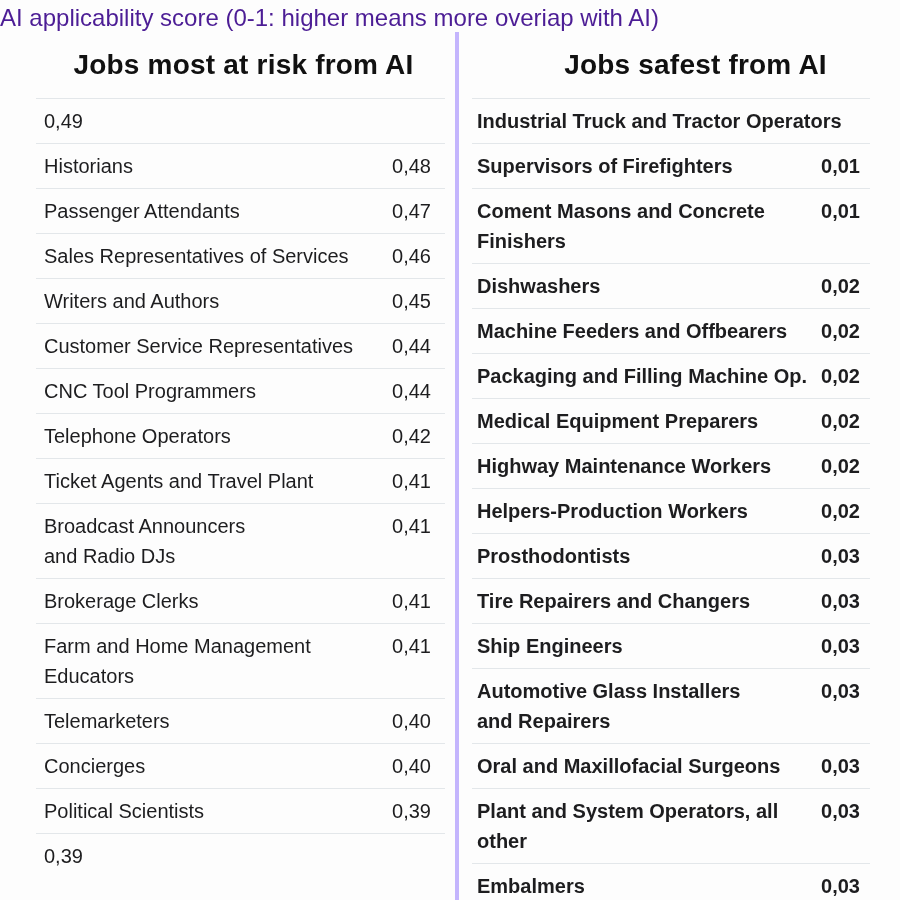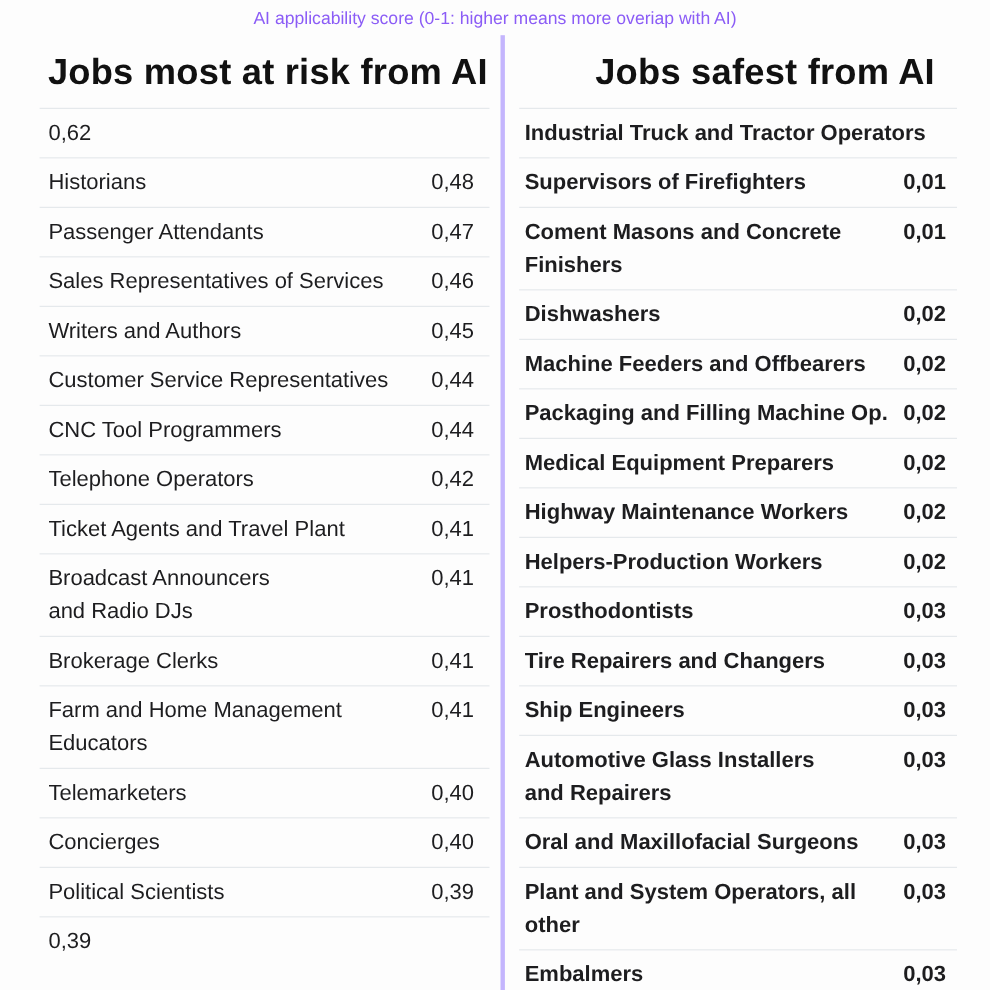--- a/index.html
+++ b/index.html
@@ -2,29 +2,29 @@
 <html><head>
 <meta charset="utf-8">
 <style>
   html, body { margin: 0; padding: 0; background: #ffffff; }
   .page {
     width: 900px; height: 900px; overflow: hidden; position: relative;
     background: #fdfdfd; color: #1d1d1f;
     font-family: "Liberation Sans", sans-serif;
   }
   .title {
-    text-align: center; font-size: 16px; line-height: 24px; padding-top: 6px;
-    color: #8b5cf6; height: 26px;
+    font-size: 24px; line-height: 24px; padding-top: 6px;
+    color: #4c1d95; height: 26px;
   }
   .columns { display: flex; height: 868px; }
   .col { width: 455px; box-sizing: border-box; }
   .col-right { width: 445px; border-left: 4px solid #c4b5fd; }
   .col-header {
     height: 66px; display: flex; align-items: center; justify-content: center;
-    font-size: 33px; font-weight: bold; color: #111111; letter-spacing: 0.2px; padding-left: 32px;
+    font-size: 28px; font-weight: bold; color: #111111; letter-spacing: 0.2px; padding-left: 32px;
   }
   .rows-left  { margin: 0 10px 0 36px; }
   .rows-right { margin: 0 30px 0 13px; }
   .row {
     display: flex; justify-content: space-between; align-items: flex-start;
     border-top: 1px solid #e3e7ea;
     font-size: 20px; line-height: 30px; box-sizing: border-box;
   }
   .rows-left  .row { padding: 7px 14px 7px 8px; }
   .rows-right .row { padding: 7px 10px 7px 5px; font-weight: bold; }
@@ -34,21 +34,21 @@
 </head>
 <body>
 
 <div class="page">
   <div class="title">AI applicability score (0-1: higher means more overiap with AI)</div>
   <div class="columns">
     <div class="col col-left">
       <div class="col-header">Jobs most at risk from AI</div>
       <div class="rows rows-left">
           <div class="row">
-            <span class="row-value">0,62</span>
+            <span class="row-value">0,49</span>
           </div>
           <div class="row">
             <span class="row-label">Historians</span>
             <span class="row-value">0,48</span>
           </div>
           <div class="row">
             <span class="row-label">Passenger Attendants</span>
             <span class="row-value">0,47</span>
           </div>
           <div class="row">

